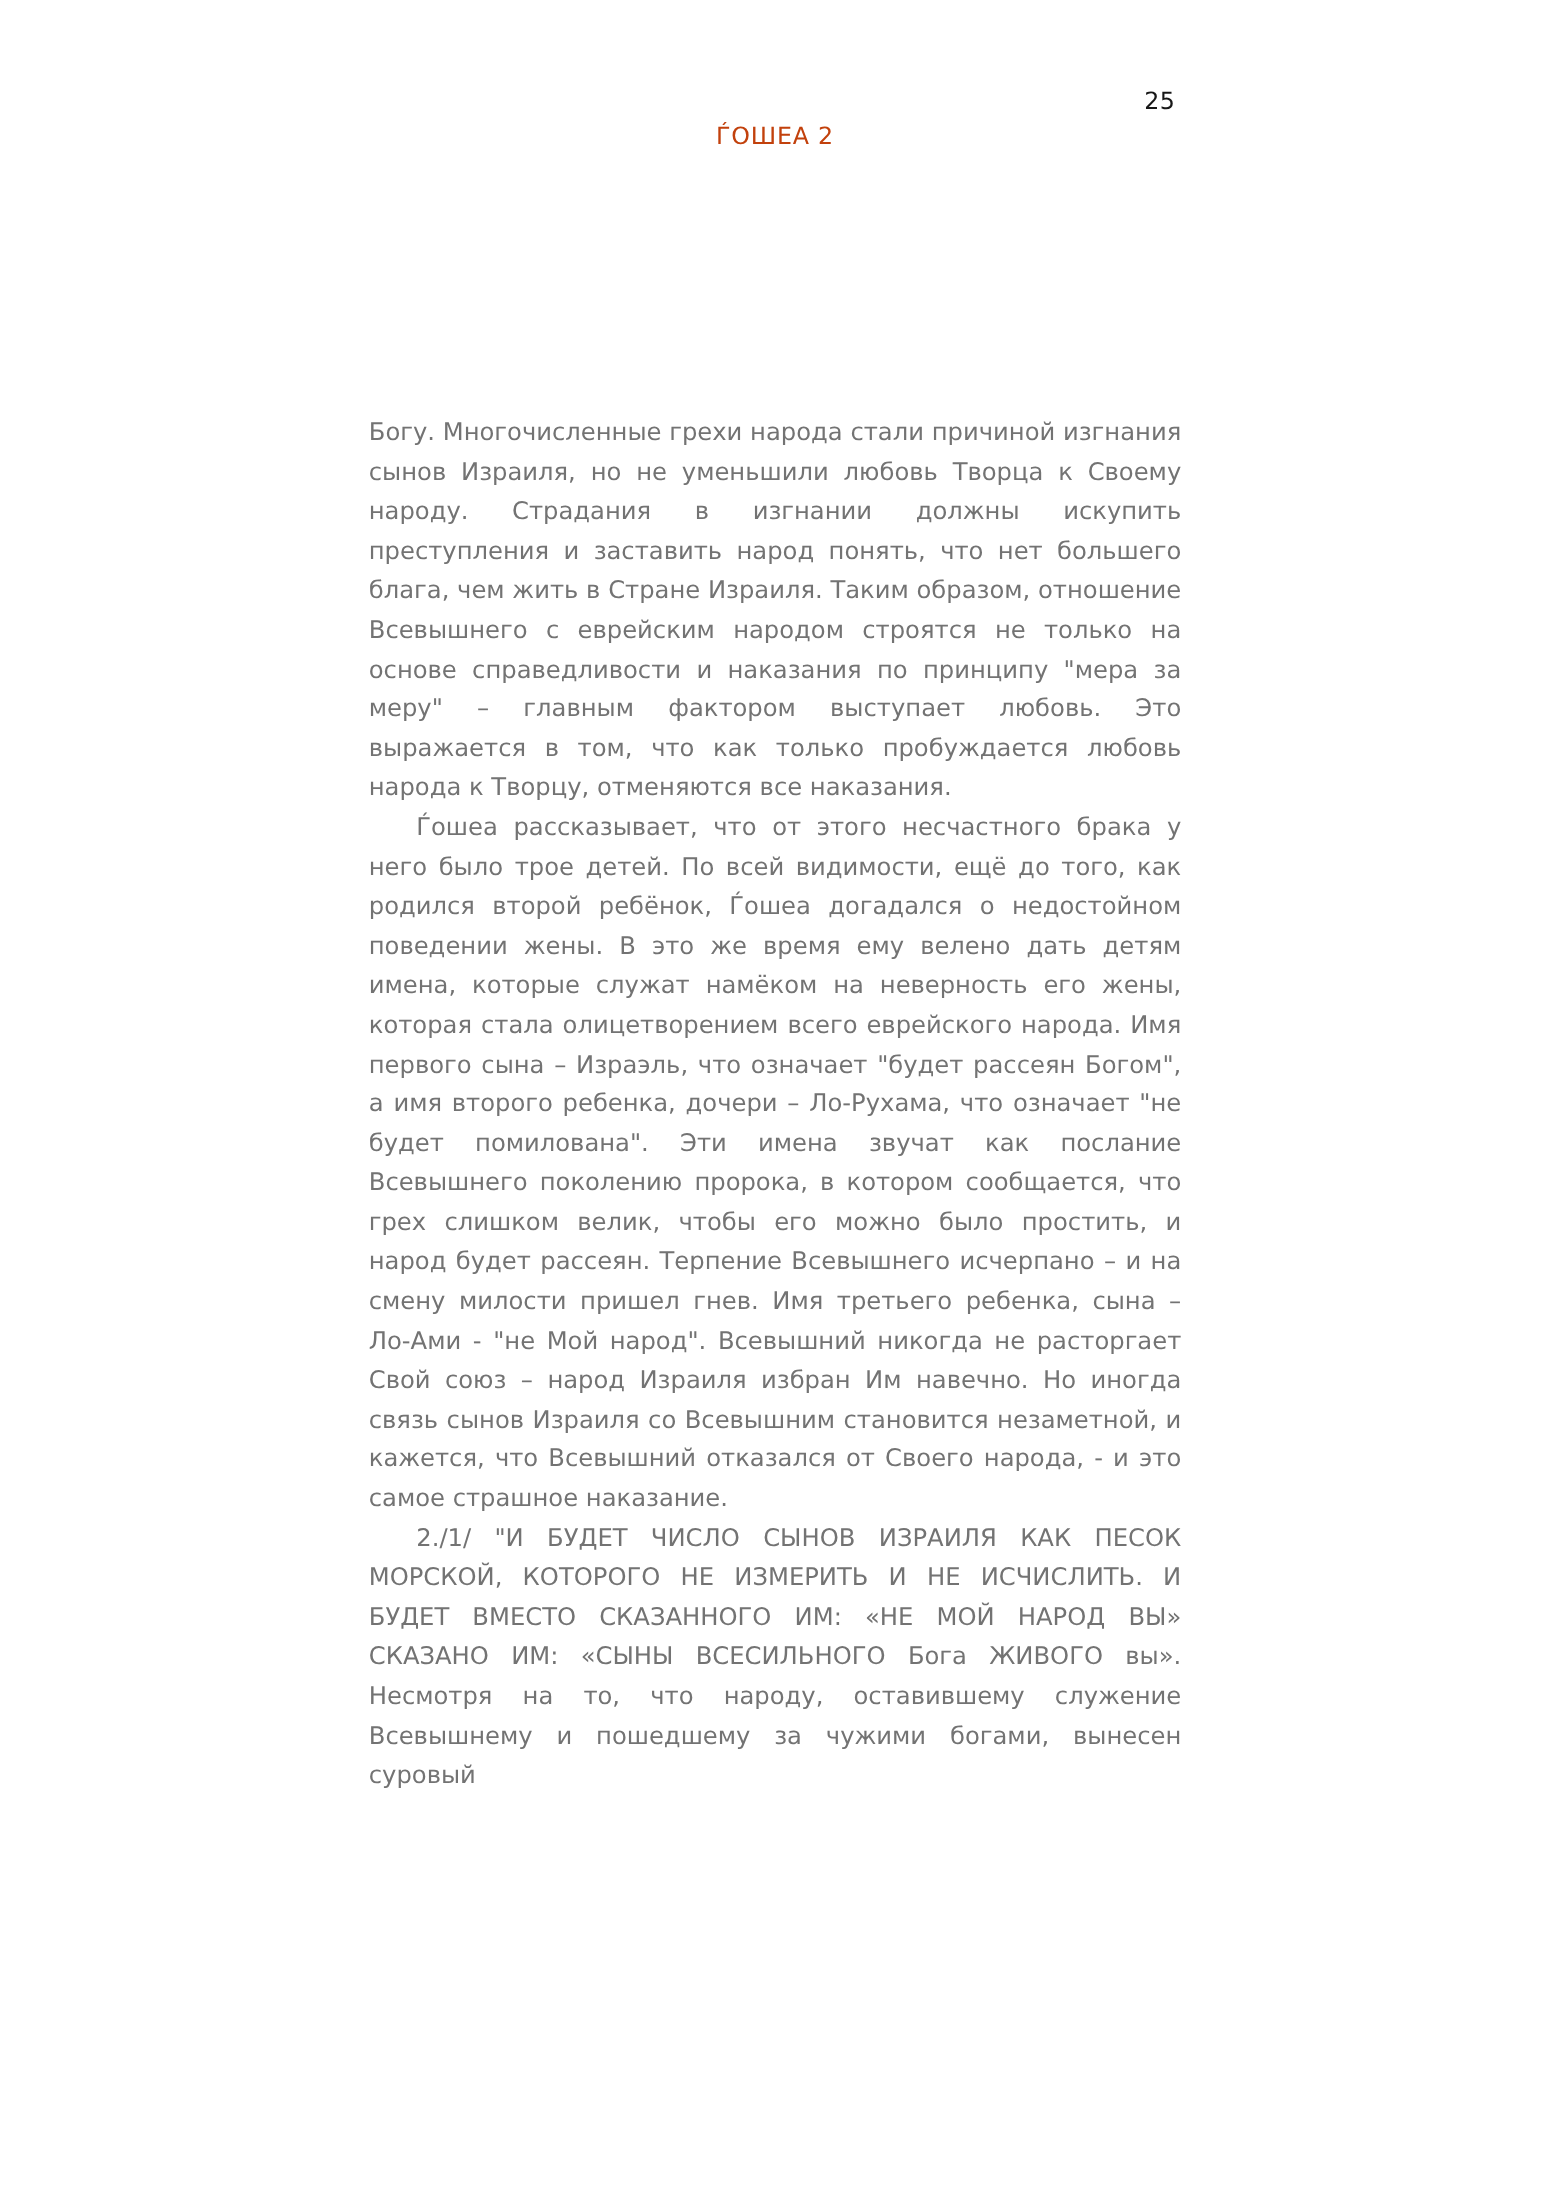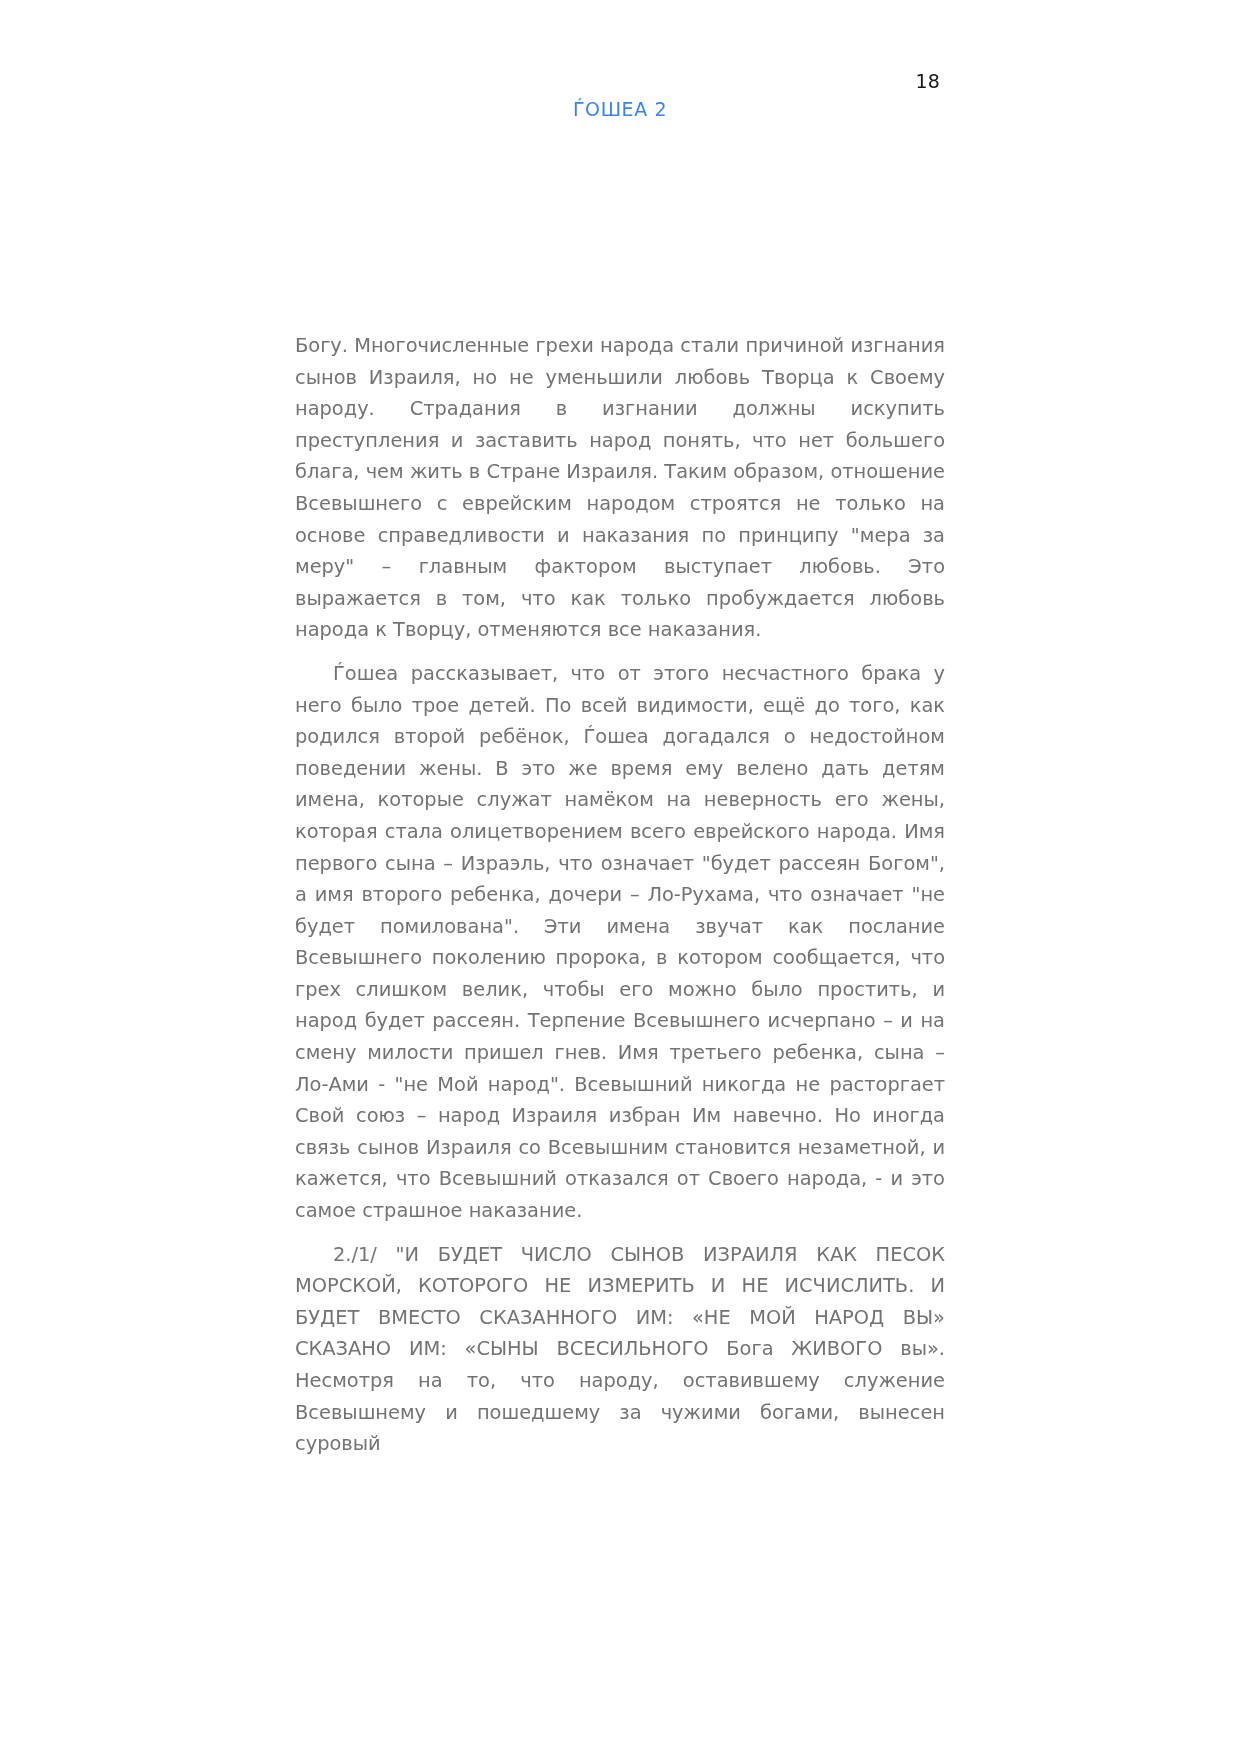--- a/index.html
+++ b/index.html
@@ -31,21 +31,21 @@
     color: #171717;
   }
   .running-head {
     position: absolute;
     top: 98px;
     left: 0;
     width: 1240px;
     text-align: center;
     font-size: 19px;
     letter-spacing: 0.6px;
-    color: #3b82f6;
+    color: #c2410c;
   }
   .body-text {
     position: absolute;
     top: 330px;
     left: 295px;
     width: 650px;
     font-size: 19.4px;
     line-height: 31.6px;
     text-align: justify;
     text-justify: inter-word;
@@ -53,29 +53,29 @@
     hyphens: manual;
   }
   .body-text p {
     margin: 0;
     text-indent: 0;
   }
   .body-text p.indent {
     text-indent: 38px;
   }
   .body-text p + p {
-    margin-top: 12px;
+    margin-top: 0;
   }
 </style>
 </head>
 <body>
 
 <div class="page">
 
-  <div class="page-number">18</div>
+  <div class="page-number">25</div>
 
   <div class="running-head">ЃОШЕА 2</div>
 
   <div class="body-text">
     <p>Богу. Многочисленные грехи народа стали причиной изгнания сынов Израиля, но не уменьшили любовь Творца к Своему народу. Страдания в изгнании должны искупить преступления и заставить народ понять, что нет большего блага, чем жить в Стране Израиля. Таким образом, отношение Всевышнего с еврейским народом строятся не только на основе справедливости и наказания по принципу "мера за меру" – главным фактором выступает любовь. Это выражается в том, что как только пробуждается любовь народа к Творцу, отменяются все наказания.</p>
     <p class="indent">Ѓошеа рассказывает, что от этого несчастного брака у него было трое детей. По всей видимости, ещё до того, как родился второй ребёнок, Ѓошеа догадался о недостойном поведении жены. В это же время ему велено дать детям имена, которые служат намёком на неверность его жены, которая стала олицетворением всего еврейского народа. Имя первого сына – Израэль, что означает "будет рассеян Богом", а имя второго ребенка, дочери – Ло-Рухама, что означает "не будет помилована". Эти имена звучат как послание Всевышнего поколению пророка, в котором сообщается, что грех слишком велик, чтобы его можно было простить, и народ будет рассеян. Терпение Всевышнего исчерпано – и на смену милости пришел гнев. Имя третьего ребенка, сына – Ло-Ами - "не Мой народ". Всевышний никогда не расторгает Свой союз – народ Израиля избран Им навечно. Но иногда связь сынов Израиля со Всевышним становится незаметной, и кажется, что Всевышний отказался от Своего народа, - и это самое страшное наказание.</p>
     <p class="indent">2./1/ "И БУДЕТ ЧИСЛО СЫНОВ ИЗРАИЛЯ КАК ПЕСОК МОРСКОЙ, КОТОРОГО НЕ ИЗМЕРИТЬ И НЕ ИСЧИСЛИТЬ. И БУДЕТ ВМЕСТО СКАЗАННОГО ИМ: «НЕ МОЙ НАРОД ВЫ» СКАЗАНО ИМ: «СЫНЫ ВСЕСИЛЬНОГО Бога ЖИВОГО вы». Несмотря на то, что народу, оставившему служение Всевышнему и пошедшему за чужими богами, вынесен суровый</p>
   </div>
 
 </div>

